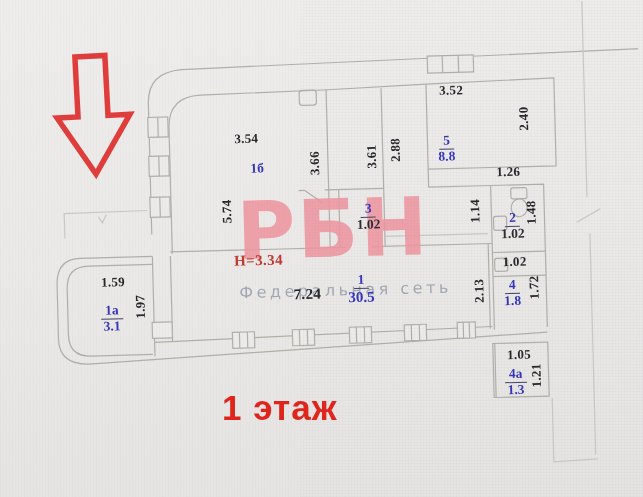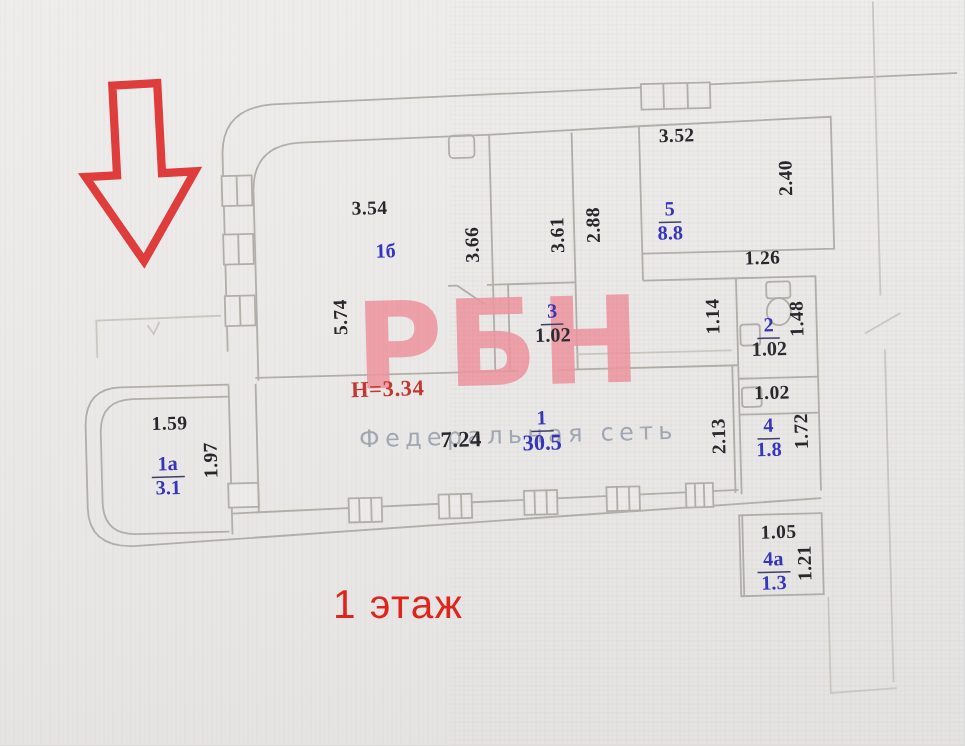--- a/index.html
+++ b/index.html
@@ -46,21 +46,21 @@
   .room .val { display:block; font-size:13.5px; font-weight:700; }
   .room .val.blue { color:#3434bd; }
   .room .val.black { color:#2a2a30; }
   .room.big .val { font-size:15px; }
   .note {
     position:absolute; transform:translate(-50%,-50%); white-space:nowrap;
     font-size:15px; font-weight:700; color:#c23832; letter-spacing:.4px;
   }
   .floor-label {
     position:absolute; left:222px; top:388px; z-index:3;
-    font-family:"Liberation Sans", sans-serif; font-weight:400; font-size:27px;
+    font-family:"Liberation Sans", sans-serif; font-weight:700; font-size:35px;
     color:#e1241b; letter-spacing:1px;
   }
   .arrow { position:absolute; left:50px; top:50px; z-index:3; transform:rotate(-3deg); }
 </style>
 </head>
 <body>
 
 <div class="stage">
   <div class="rotor">
 

